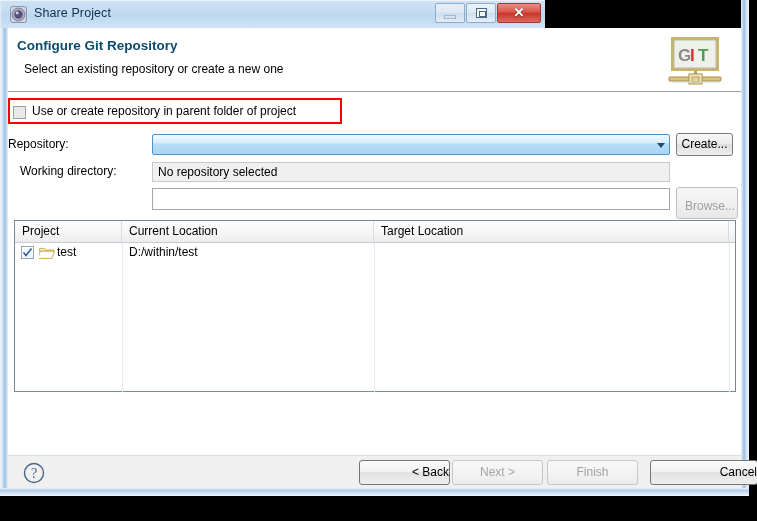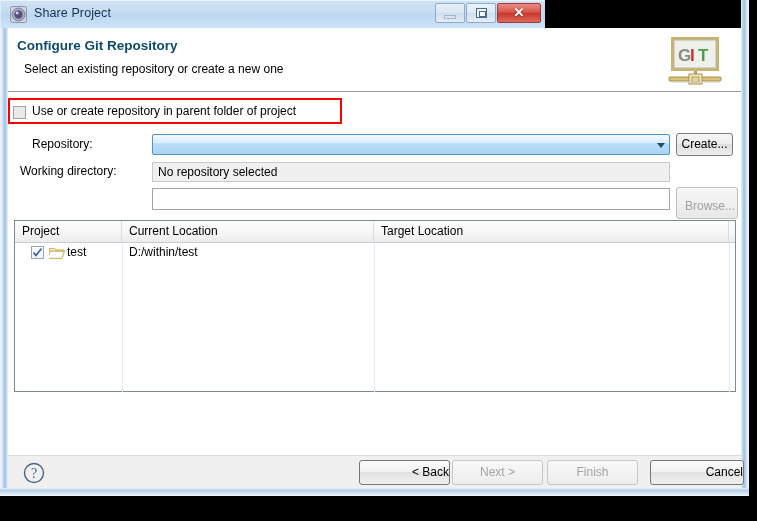--- a/index.html
+++ b/index.html
@@ -325,21 +325,21 @@
   }
   .cell {
     position: absolute;
     top: 0; height: 20px;
     line-height: 19px;
     font-size: 12px;
     color: #000;
     white-space: nowrap;
     overflow: hidden;
   }
-  #cell-project { left: 10px; width: 107px; }
+  #cell-project { left: 0px; width: 107px; }
   #cell-current { left: 107px; width: 252px; padding-left: 7px; }
   #cell-target  { left: 359px; width: 355px; padding-left: 7px; }
 
   .row-chk {
     position: absolute;
     left: 6px; top: 3px;
     width: 13px; height: 13px;
     box-sizing: border-box;
     border: 1px solid #9aa7b4;
     background: linear-gradient(to bottom, #ffffff, #eef3f8);
@@ -389,21 +389,21 @@
     text-align: right;
   }
   .fbtn.disabled {
     border: 1px solid #c7c7c7;
     background: linear-gradient(to bottom, #f8f8f8 0%, #f3f3f3 50%, #ececec 100%);
     color: #a3a3a3;
   }
   #btn-back   { left: 351px; width: 91px; }
   #btn-next   { left: 444px; width: 91px; text-align: center; }
   #btn-finish { left: 539px; width: 91px; }
-  #btn-cancel { left: 642px; width: 94px; }
+  #btn-cancel { left: 642px; width: 108px; }
 </style>
 </head>
 <body>
 
 <div id="window">
 
   <div class="win-frame-left"></div>
   <div class="win-frame-right"></div>
   <div class="win-frame-bottom"></div>
 
@@ -448,21 +448,21 @@
     </div>
   </div>
 
   <div id="body-area">
 
     <div id="redbox"></div>
 
     <div id="chk-parent"></div>
     <div id="chk-parent-label">Use or create repository in parent folder of project</div>
 
-    <div class="row-label" style="left:24px; top:45px;">Repository:</div>
+    <div class="row-label" style="left:0; top:45px;">Repository:</div>
     <div id="combo-repo">
       <span class="arrow"></span>
     </div>
     <button id="btn-create">Create...</button>
 
     <div class="row-label" style="left:12px; top:72px;">Working directory:</div>
     <div id="field-workdir">No repository selected</div>
 
     <input id="field-path" type="text" value="" style="">
     <button id="btn-browse">Browse...</button>

